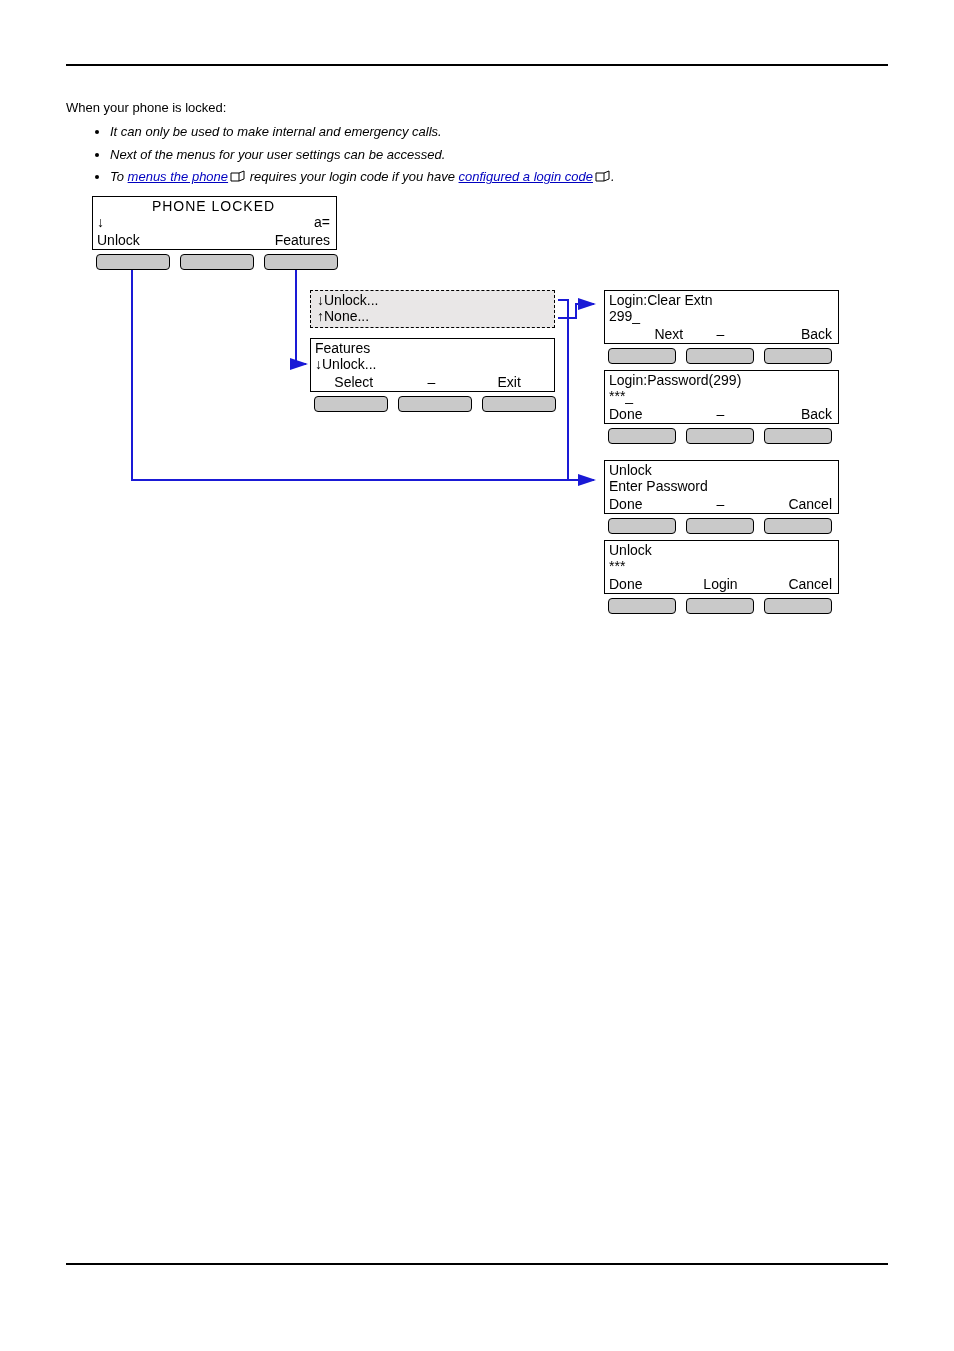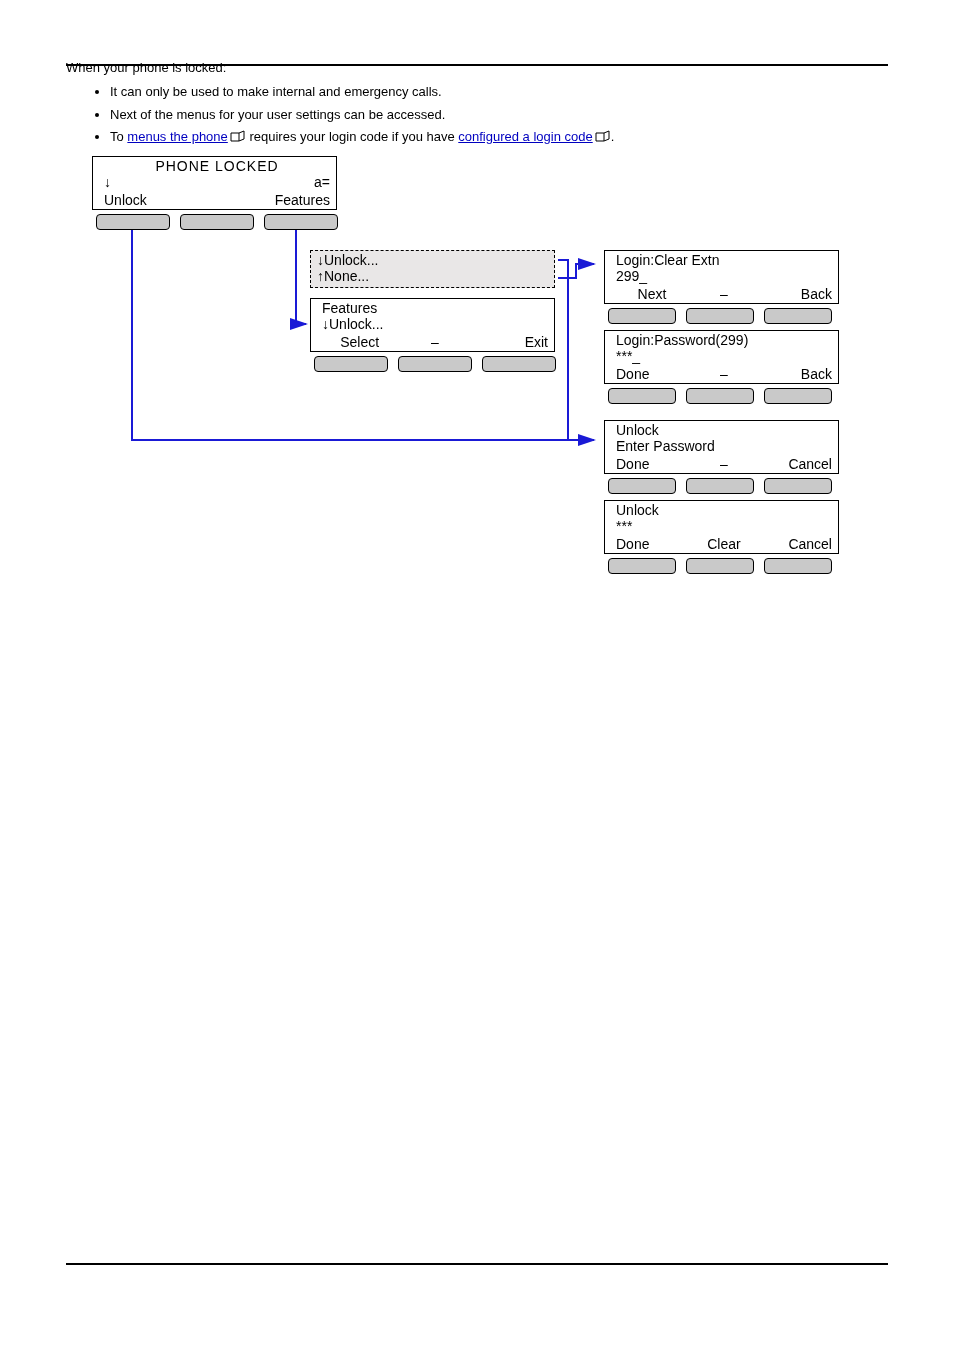--- a/index.html
+++ b/index.html
@@ -25,29 +25,31 @@
     border-top: 2px solid #000;
   }
   .rule-bottom {
     position: absolute;
     left: 66px;
     right: 66px;
     bottom: 86px;
     border-top: 2px solid #000;
   }
   .intro {
+    margin-top: 40px;
   }
   ul.bullets {
     list-style: disc;
     padding-left: 44px;
     margin: 8px 0 0 0;
   }
   ul.bullets li {
     margin: 5px 0;
     line-height: 1.35;
+    font-style: italic;
   }
   a.doclink {
     color: #0000c0;
     text-decoration: underline;
   }
   .ext-icon {
     display: inline-block;
     vertical-align: middle;
     margin-left: 2px;
   }
@@ -58,21 +60,21 @@
     height: 430px;
     margin-top: 10px;
     font-family: Arial, Helvetica, sans-serif;
     font-size: 14px;
   }
   .screen {
     position: absolute;
     border: 1px solid #000;
     background: #fff;
     box-sizing: border-box;
-    padding: 2px 6px 0 11px;
+    padding: 2px 6px 0 4px;
     line-height: 1.1;
   }
   .screen .title-row {
     display: flex;
     justify-content: space-between;
   }
   .softkey-row {
     display: flex;
     justify-content: space-between;
     align-items: flex-end;
@@ -163,34 +165,34 @@
       <div>↓Unlock...</div>
       <div>↑None...</div>
     </div>
 
     <div class="screen" style="left:244px; top:142px; width:245px; height:54px;">
       <div>Features</div>
       <div>↓Unlock...</div>
       <div class="softkey-row">
         <span class="sk" style="text-align:center;">Select</span>
         <span class="sk">–</span>
-        <span class="sk" style="text-align:right;">Exit</span>
+        <span class="sk" style="">Exit</span>
       </div>
     </div>
     <div class="btn-row" style="left:248px; top:200px;">
       <div class="btn"></div>
       <div class="btn"></div>
       <div class="btn"></div>
     </div>
 
     <div class="screen" style="left:538px; top:94px; width:235px; height:54px;">
       <div>Login:Clear Extn</div>
       <div>299_</div>
       <div class="softkey-row">
-        <span class="sk" style="text-align:center;">Next</span>
+        <span class="sk" style="text-align:right;">Next</span>
         <span class="sk">–</span>
         <span class="sk" style="text-align:right;">Back</span>
       </div>
     </div>
     <div class="btn-row" style="left:542px; top:152px;">
       <div class="btn" style="width:66px;"></div>
       <div class="btn" style="width:66px;"></div>
       <div class="btn" style="width:66px;"></div>
     </div>
 
@@ -222,21 +224,21 @@
       <div class="btn" style="width:66px;"></div>
       <div class="btn" style="width:66px;"></div>
       <div class="btn" style="width:66px;"></div>
     </div>
 
     <div class="screen" style="left:538px; top:344px; width:235px; height:54px;">
       <div>Unlock</div>
       <div>***</div>
       <div class="softkey-row">
         <span class="sk" style="text-align:left;">Done</span>
-        <span class="sk">Clear</span>
+        <span class="sk">Login</span>
         <span class="sk" style="text-align:right;">Cancel</span>
       </div>
     </div>
     <div class="btn-row" style="left:542px; top:402px;">
       <div class="btn" style="width:66px;"></div>
       <div class="btn" style="width:66px;"></div>
       <div class="btn" style="width:66px;"></div>
     </div>
 
     <svg class="flows">

